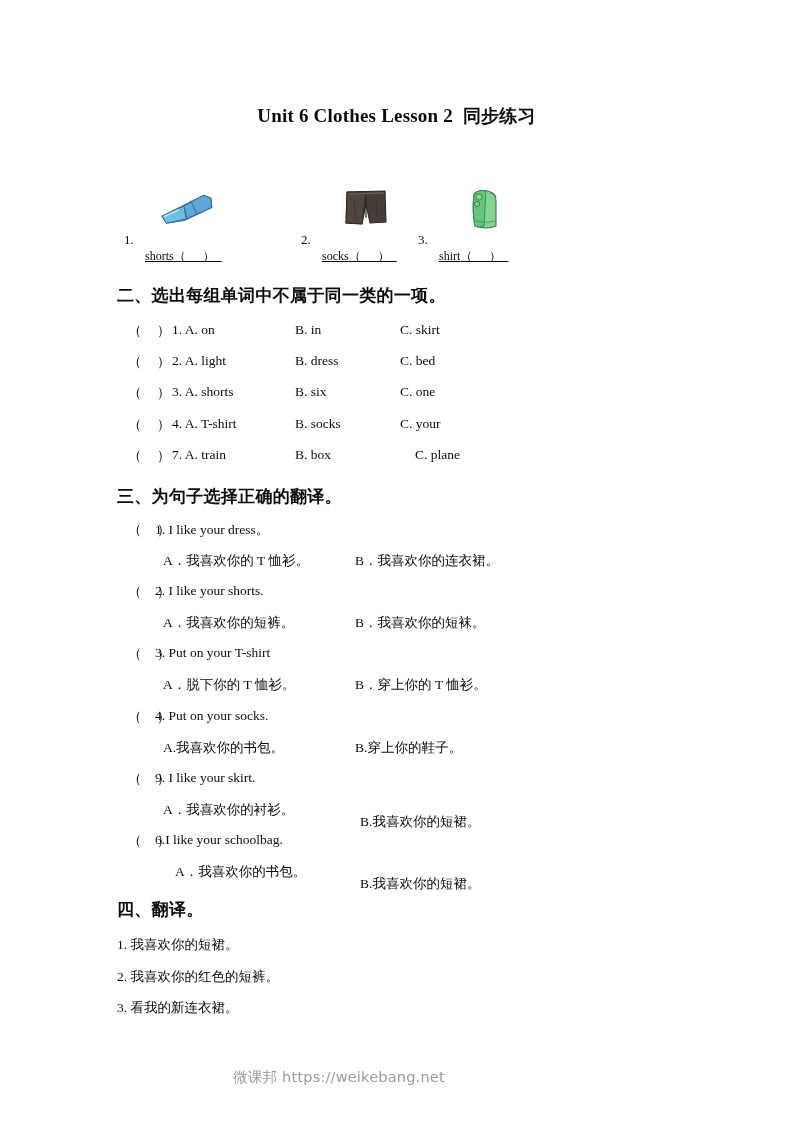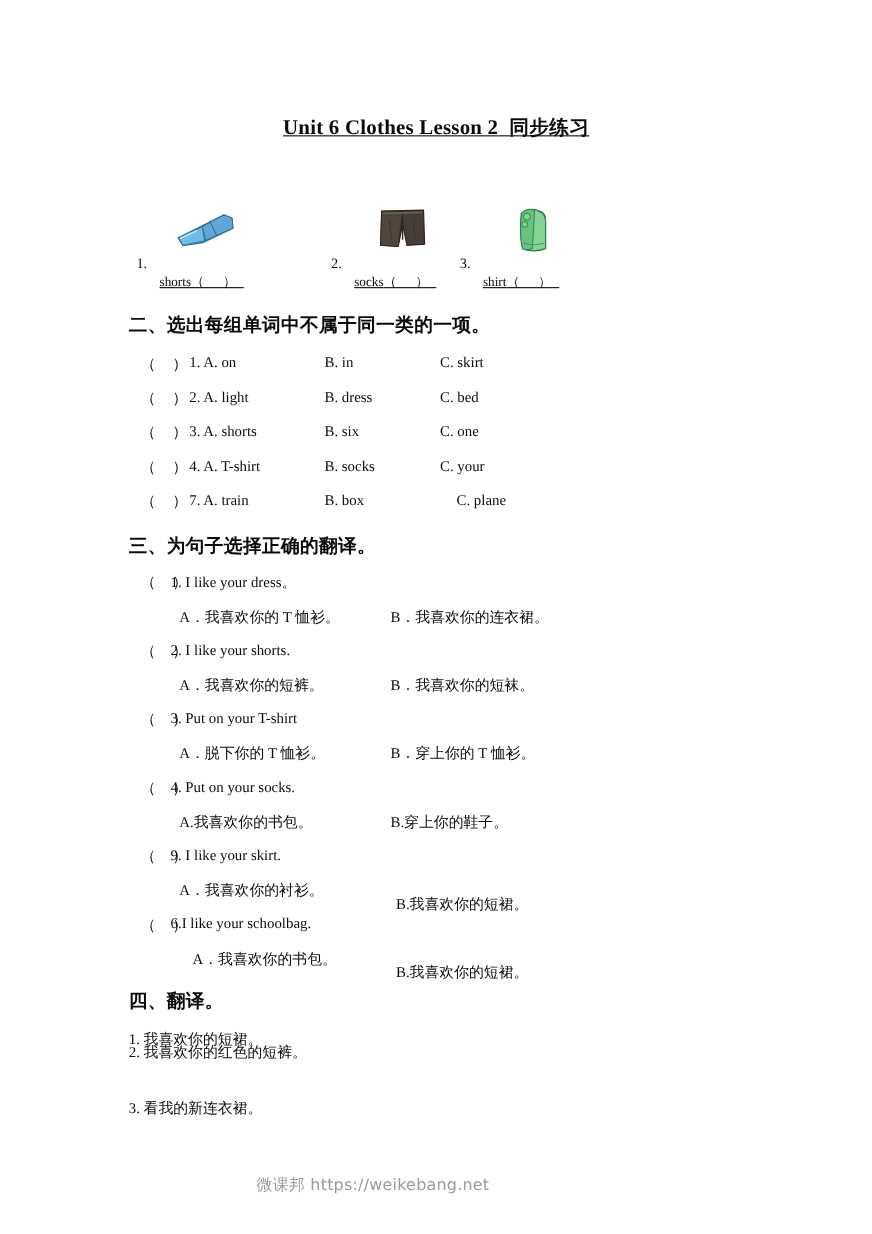--- a/index.html
+++ b/index.html
@@ -26,21 +26,20 @@
   
   .doc-title {
     position: absolute;
     left: 0;
     top: 104px;
     width: 793px;
     text-align: center;
     font-size: 19px;
     font-weight: bold;
     letter-spacing: 0.2px;
-    text-decoration: underline;
   }
   .doc-title .cn {
     font-family: "DejaVu Sans", "Liberation Sans", sans-serif;
     font-weight: bold;
     font-size: 18px;
   }
 
   
   .sec-head {
     position: absolute;
@@ -329,18 +328,18 @@
     <span class="qt">6.I like your schoolbag.</span>
   </div>
   <div class="topt" style="top:863px;">
     <span class="oa ind">A．我喜欢你的书包。</span>
     <span class="ob shift">B.我喜欢你的短裙。</span>
   </div>
 
   <div class="sec-head" id="sec4-head">四、翻译。</div>
 
   <div class="tr-line" style="top:936px;text-align:right;">1. 我喜欢你的短裙。</div>
-  <div class="tr-line" style="top:948px;">2. 我喜欢你的红色的短裤。</div>
+  <div class="tr-line" style="top:968px;">2. 我喜欢你的红色的短裤。</div>
   <div class="tr-line" style="top:999px;">3. 看我的新连衣裙。</div>
 
   <div class="footer">微课邦 https://weikebang.net</div>
 
 </div>
 
 </body></html>

